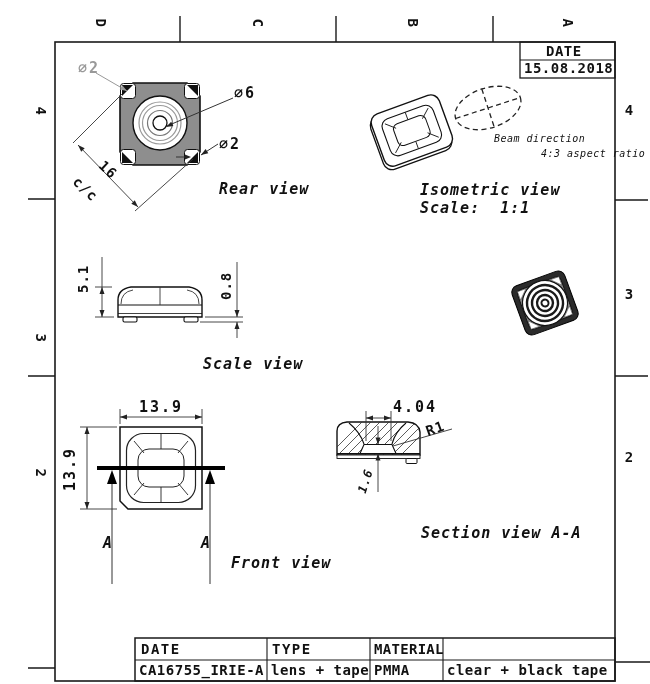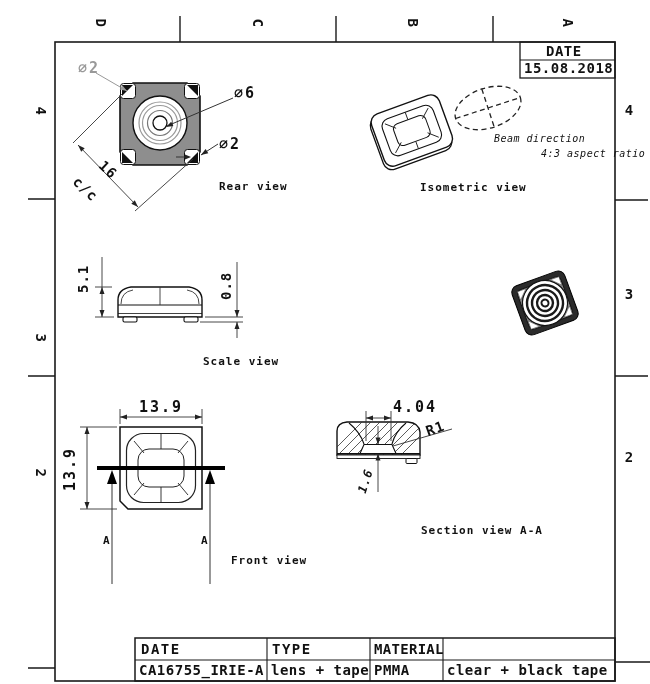--- a/index.html
+++ b/index.html
@@ -3,21 +3,21 @@
 <meta charset="utf-8">
 <style>
   html,body{margin:0;padding:0;background:#fff;}
   #sheet{position:relative;width:650px;height:684px;background:#fff;overflow:hidden;
          font-family:"DejaVu Sans Mono","Liberation Mono",monospace;}
   svg{position:absolute;left:0;top:0;}
   .t{position:absolute;font-family:"DejaVu Sans Mono","Liberation Mono",monospace;
      font-weight:700;color:#111;white-space:pre;line-height:1.1;}
   .dim{font-size:15px;letter-spacing:2px;}
   .dim14{font-size:14px;letter-spacing:1px;}
-  .vtitle{font-size:11px;letter-spacing:1px;}
+  .vtitle{font-size:15px;letter-spacing:1px;font-style:italic;}
   .tbh{font-size:14px;letter-spacing:1.5px;}
   .tbv{font-size:14px;letter-spacing:0.5px;}
   .zone{font-size:14px;width:16px;text-align:center;}
   .rot90{transform:rotate(90deg);}
   .rotm90{transform:rotate(-90deg);transform-origin:left top;}
   .rot43{transform:rotate(43deg);transform-origin:left top;}
   .rotm20{transform:rotate(-20deg);transform-origin:left top;}
   .rotm72{transform:rotate(-72deg);transform-origin:left top;}
   .it{font-style:italic;font-weight:400;font-size:10px;letter-spacing:0.5px;text-align:center;}
   .gray{color:#999;}
@@ -250,20 +250,21 @@
   <div class="t dim gray" style="left:78px;top:60px;">⌀2</div>
   <div class="t dim" style="left:234px;top:85px;">⌀6</div>
   <div class="t dim" style="left:219px;top:136px;">⌀2</div>
   <div class="t dim14 rot43" style="left:106px;top:158px;">16</div>
   <div class="t dim14 rot43" style="left:80px;top:174px;">c/c</div>
   <div class="t vtitle" style="left:219px;top:181px;">Rear view</div>
 
   <div class="t it" style="left:494px;top:133px;">Beam direction</div>
   <div class="t it" style="left:493px;top:148px;margin-left:48px;">4:3 aspect ratio</div>
   <div class="t vtitle" style="left:420px;top:182px;">Isometric view</div>
+  <div class="t vtitle" style="left:420px;top:200px;">Scale:  1:1</div>
 
   <div class="t dim14 rotm90" style="left:76px;top:293px;">5.1</div>
   <div class="t dim14 rotm90" style="left:219px;top:300px;">0.8</div>
   <div class="t vtitle" style="left:203px;top:356px;">Scale view</div>
 
   <div class="t dim" style="left:139px;top:399px;">13.9</div>
   <div class="t dim rotm90" style="left:62px;top:491px;">13.9</div>
   <div class="t vtitle" style="left:103px;top:535px;">A</div>
   <div class="t vtitle" style="left:201px;top:535px;">A</div>
   <div class="t vtitle" style="left:231px;top:555px;">Front view</div>

